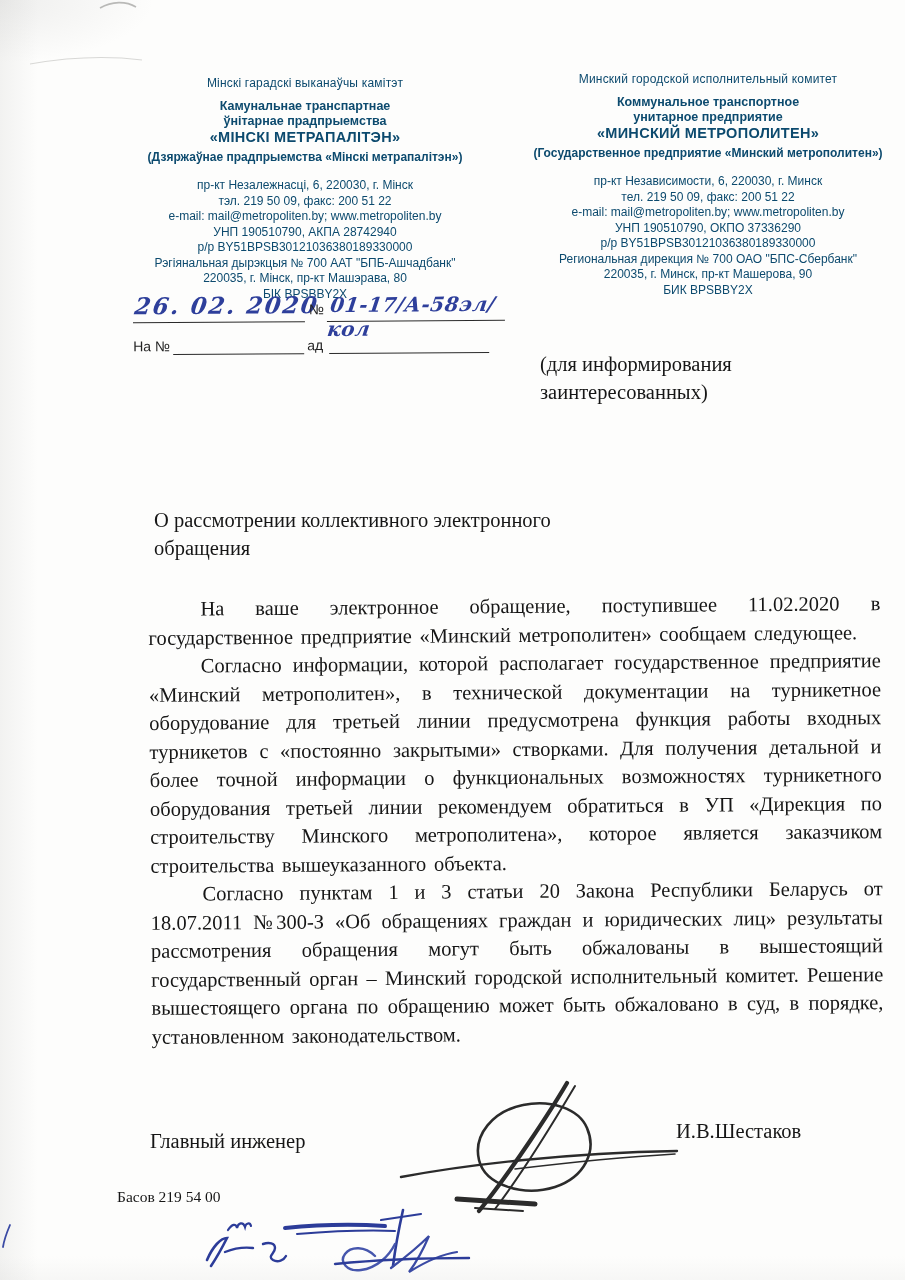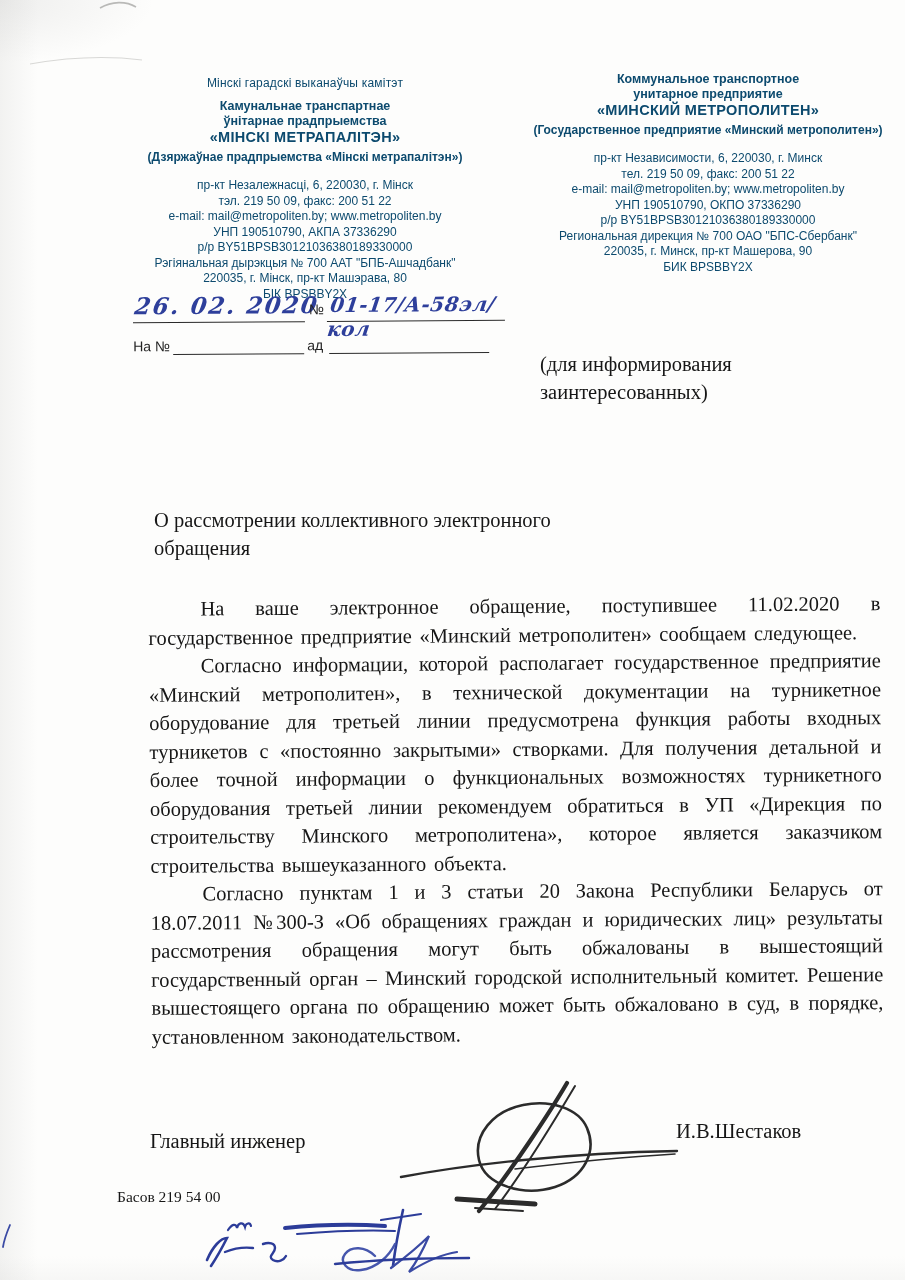--- a/index.html
+++ b/index.html
@@ -70,29 +70,30 @@
 <div class="lh lh-left">
   <div class="committee">Мінскі гарадскі выканаўчы камітэт</div>
   <div class="orgtype">Камунальнае транспартнае</div>
   <div class="orgtype">ўнітарнае прадпрыемства</div>
   <div class="orgname">«МІНСКІ МЕТРАПАЛІТЭН»</div>
   <div class="paren">(Дзяржаўнае прадпрыемства «Мінскі метрапалітэн»)</div>
   <div class="addr">
     <div>пр-кт Незалежнасці, 6, 220030, г. Мінск</div>
     <div>тэл. 219 50 09, факс: 200 51 22</div>
     <div>e-mail: mail@metropoliten.by; www.metropoliten.by</div>
-    <div>УНП 190510790, АКПА 37336290</div>
+    <div>УНП 190510790, АКПА 28742940</div>
     <div>р/р BY51BPSB30121036380189330000</div>
     <div>Рэгіянальная дырэкцыя № 700 ААТ "БПБ-Ашчадбанк"</div>
     <div>220035, г. Мінск, пр-кт Машэрава, 80</div>
     <div>БІК BPSBBY2X</div>
   </div>
 </div>
 
 <div class="lh lh-right">
+  <div class="committee">Минский городской исполнительный комитет</div>
   <div class="orgtype">Коммунальное транспортное</div>
   <div class="orgtype">унитарное предприятие</div>
   <div class="orgname">«МИНСКИЙ МЕТРОПОЛИТЕН»</div>
   <div class="paren">(Государственное предприятие «Минский метрополитен»)</div>
   <div class="addr">
     <div>пр-кт Независимости, 6, 220030, г. Минск</div>
     <div>тел. 219 50 09, факс: 200 51 22</div>
     <div>e-mail: mail@metropoliten.by; www.metropoliten.by</div>
     <div>УНП 190510790, ОКПО 37336290</div>
     <div>р/р BY51BPSB30121036380189330000</div>

